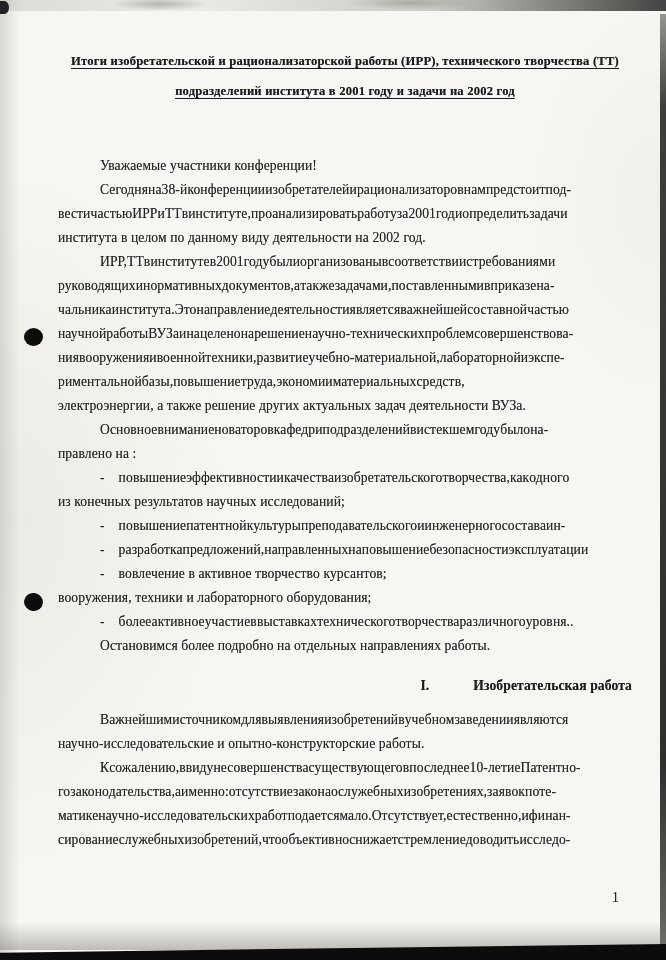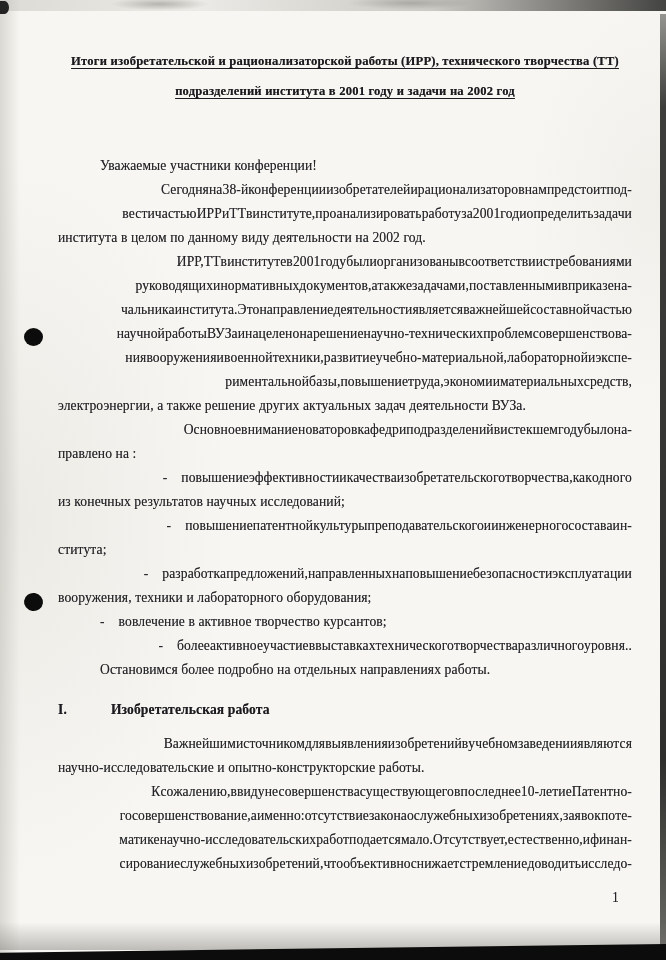--- a/index.html
+++ b/index.html
@@ -64,25 +64,25 @@
     text-decoration:underline;text-underline-offset:3px;
     letter-spacing:.2px;
     text-shadow:0 0 .5px rgba(30,30,34,.6);
   }
   .ln{
     height:24px;line-height:24px;font-size:13.6px;
     text-shadow:0 0 .5px rgba(34,34,40,.55);
     letter-spacing:.1px;
   }
   .ln.l{white-space:nowrap;text-align:left;}
-  .ln.j{display:flex;justify-content:flex-end;}
+  .ln.j{display:flex;justify-content:flex-start;}
   .ln.j span{white-space:pre;}
   .ln.ind{padding-left:42px;}
   .ln.heading{
-    text-align:left;font-weight:bold;color:var(--ink-dark);
+    text-align:right;font-weight:bold;color:var(--ink-dark);
     margin:16px 0 10px 0;white-space:nowrap;
   }
   .h-gap{display:inline-block;width:44px;}
   .page-number{
     position:absolute;left:612px;top:890px;
     font-size:13.6px;color:var(--ink);
     text-shadow:0 0 .5px rgba(34,34,40,.55);
   }
 </style>
 </head>
@@ -238,32 +238,31 @@
         <div class="ln ind j">
           <span>-&nbsp;&nbsp;&nbsp;&nbsp;повышение</span>
           <span>патентной</span>
           <span>культуры</span>
           <span>преподавательского</span>
           <span>и</span>
           <span>инженерного</span>
           <span>состава</span>
           <span>ин-</span>
         </div>
-        <div class="ln l">ститута;</div>
         <div class="ln ind j">
           <span>-&nbsp;&nbsp;&nbsp;&nbsp;разработка</span>
           <span>предложений,</span>
           <span>направленных</span>
           <span>на</span>
           <span>повышение</span>
           <span>безопасности</span>
           <span>эксплуатации</span>
         </div>
+        <div class="ln ind l">-&nbsp;&nbsp;&nbsp;&nbsp;вовлечение в активное творчество курсантов;</div>
         <div class="ln l">вооружения, техники и лабораторного оборудования;</div>
-        <div class="ln ind l">-&nbsp;&nbsp;&nbsp;&nbsp;вовлечение в активное творчество курсантов;</div>
         <div class="ln ind j">
           <span>-&nbsp;&nbsp;&nbsp;&nbsp;более</span>
           <span>активное</span>
           <span>участие</span>
           <span>в</span>
           <span>выставках</span>
           <span>технического</span>
           <span>творчества</span>
           <span>различного</span>
           <span>уровня..</span>
@@ -288,21 +287,21 @@
           <span>ввиду</span>
           <span>несовершенства</span>
           <span>существующего</span>
           <span>в</span>
           <span>последнее</span>
           <span>10-летие</span>
           <span>Патентно-</span>
         </div>
         <div class="ln j">
           <span>го</span>
-          <span>совершенствование,</span>
+          <span>законодательства,</span>
           <span>а</span>
           <span>именно:</span>
           <span>отсутствие</span>
           <span>закона</span>
           <span>о</span>
           <span>служебных</span>
           <span>изобретениях,</span>
           <span>заявок</span>
           <span>по</span>
           <span>те-</span>

